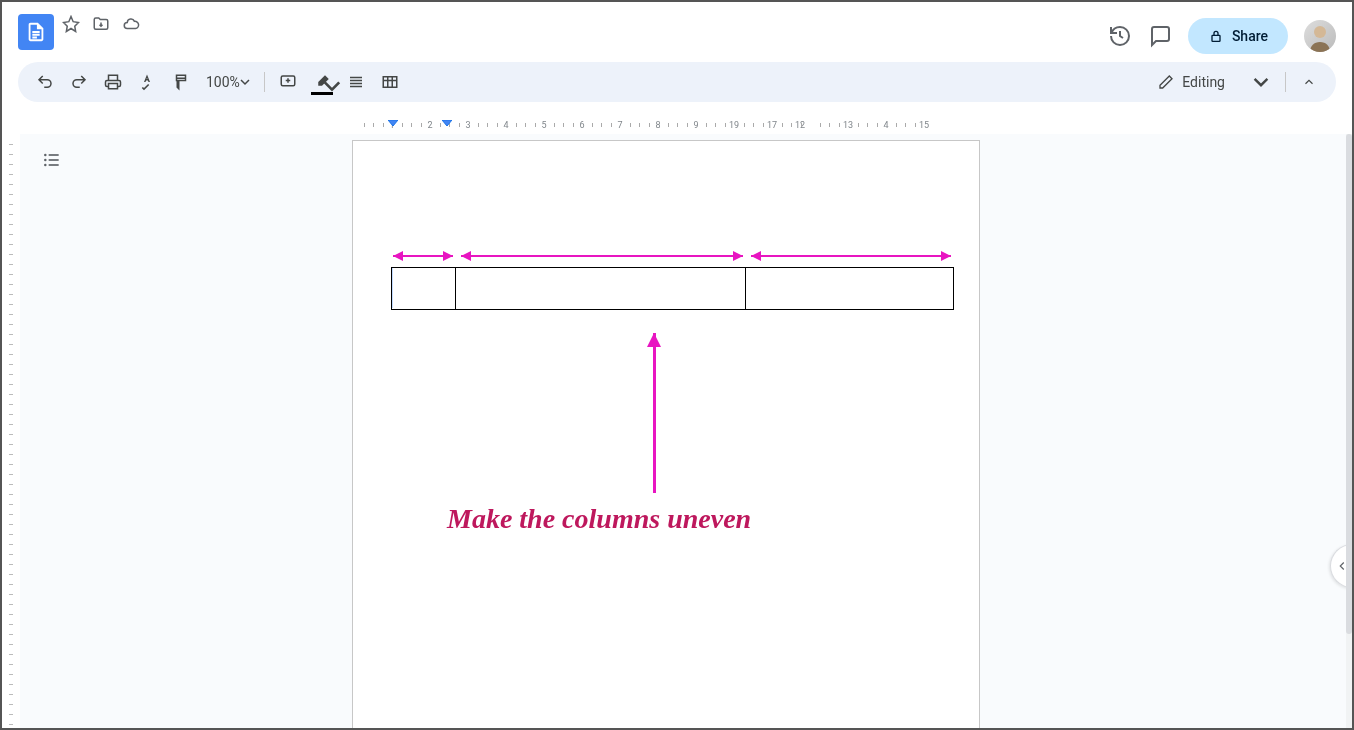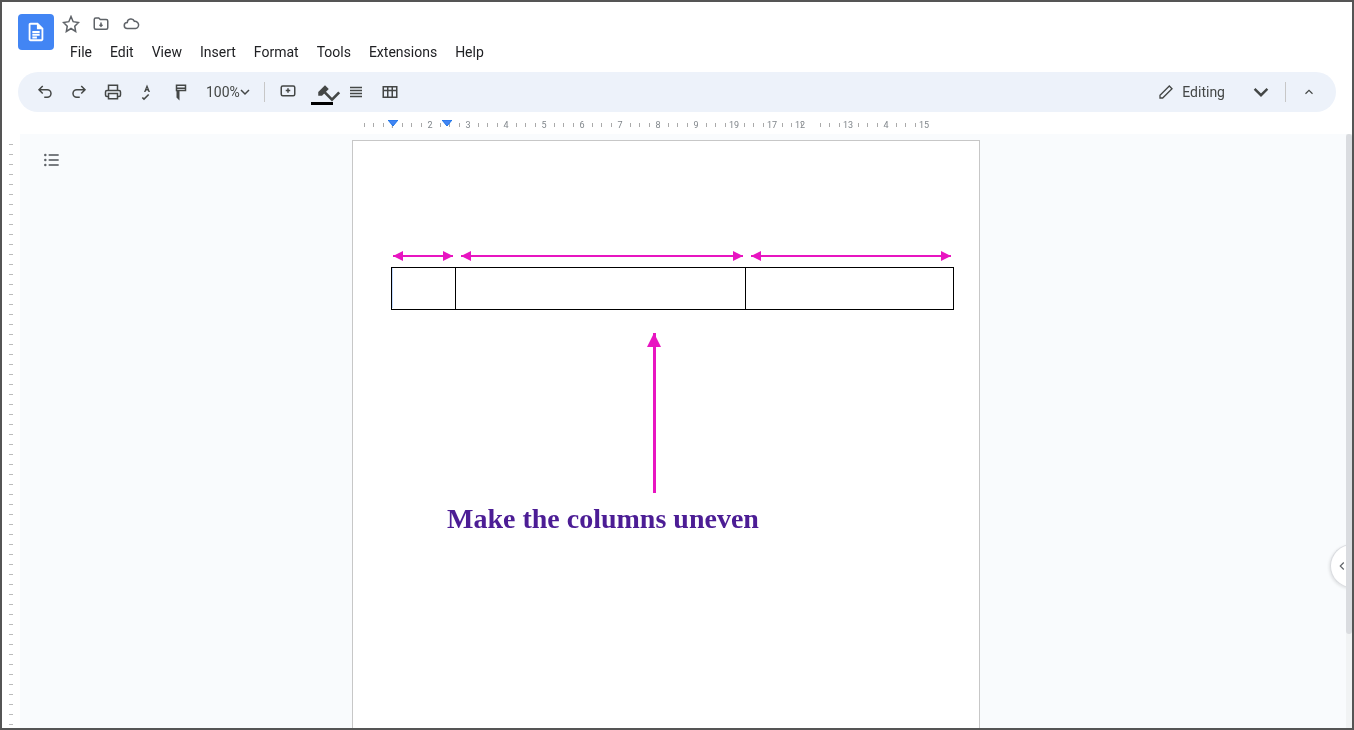--- a/index.html
+++ b/index.html
@@ -50,21 +50,21 @@
 .doc-table td { border: 1px solid #000; height: 42px; }
 .cursor-mark { position: absolute; left: 38px; top: 127px; width: 2px; height: 40px; background: #c2dbff; }
 
 .annotation { position: absolute; pointer-events: none; }
 .anno-arrow-h { position: absolute; height: 2px; background: #e815c1; }
 .anno-arrow-h::before, .anno-arrow-h::after { content: ''; position: absolute; top: -4px; width: 0; height: 0; border-top: 5px solid transparent; border-bottom: 5px solid transparent; }
 .anno-arrow-h::before { left: 0; border-right: 10px solid #e815c1; }
 .anno-arrow-h::after { right: 0; border-left: 10px solid #e815c1; }
 .anno-arrow-v { position: absolute; width: 3px; background: #e815c1; }
 .anno-arrow-v::before { content: ''; position: absolute; top: 0; left: -6px; width: 0; height: 0; border-left: 7px solid transparent; border-right: 7px solid transparent; border-bottom: 14px solid #e815c1; }
-.anno-text { position: absolute; font-family: "Comic Sans MS", cursive; font-size: 28px; font-weight: 600; color: #4c1d95; white-space: nowrap; }
+.anno-text { position: absolute; font-family: "Comic Sans MS", cursive; font-size: 28px; font-weight: 600; color: #be185d; white-space: nowrap; font-style: italic; }
 
 .side-tab { position: absolute; right: 0; top: 542px; width: 22px; height: 44px; background: #fff; border: 1px solid #dadce0; border-right: none; border-radius: 22px 0 0 22px; display: flex; align-items: center; justify-content: center; cursor: pointer; color: #5f6368; box-shadow: -1px 1px 3px rgba(0,0,0,0.1); }
 .side-tab svg { width: 14px; height: 14px; }
 
 .scrollbar-v { position: absolute; right: 0; top: 132px; bottom: 0; width: 6px; background: #f1f3f4; }
 .scrollbar-thumb { position: absolute; right: 0; width: 6px; background: #dadce0; border-radius: 3px; }
 </style>
 </head>
 <body>
 
@@ -82,29 +82,45 @@
             </svg></span>
         <span class="ic"><svg viewBox="0 0 24 24" fill="none" stroke="currentColor" stroke-width="2">
               <path d="M3 6a2 2 0 012-2h4l2 2h8a2 2 0 012 2v9a2 2 0 01-2 2H5a2 2 0 01-2-2V6z"></path>
               <path d="M12 10v5m-2-2l2 2 2-2"></path>
             </svg></span>
         <span class="ic"><svg viewBox="0 0 24 24" fill="none" stroke="currentColor" stroke-width="2">
               <path d="M18 18H7a4 4 0 010-8 5 5 0 019.6-1.5A3.5 3.5 0 0118 18z"></path>
             </svg></span>
       </div>
     </div>
-    <div class="menubar">
-      <span>File</span>
-      <span>Edit</span>
-      <span>View</span>
-      <span>Insert</span>
-      <span>Format</span>
-      <span>Tools</span>
-      <span>Extensions</span>
-      <span>Help</span>
+  </div>
+  <div class="header-right">
+    <div class="hr-icon">
+        <svg viewBox="0 0 24 24" fill="none" stroke="currentColor" stroke-width="2">
+          <path d="M3 12a9 9 0 109-9 9 9 0 00-8.5 6M3 3v6h6"></path>
+          <path d="M12 7v5l3 2"></path>
+        </svg>
+      </div>
+    <div class="hr-icon">
+        <svg viewBox="0 0 24 24" fill="none" stroke="currentColor" stroke-width="2">
+          <path d="M21 15a2 2 0 01-2 2H8l-4 4V5a2 2 0 012-2h13a2 2 0 012 2v10z"></path>
+        </svg>
+      </div>
+    <div class="share-btn">
+      <svg viewBox="0 0 24 24" fill="none" stroke="currentColor" stroke-width="2">
+          <rect x="6" y="11" width="12" height="9" rx="1"></rect>
+          <path d="M9 11V8a3 3 0 016 0v3"></path>
+        </svg>
+      <span>Share</span>
+    </div>
+    <div class="avatar">
+      <svg viewBox="0 0 32 32">
+          <circle cx="16" cy="12" r="6" fill="#d4b896"></circle>
+          <path d="M6 32c0-6 4-10 10-10s10 4 10 10" fill="#8b7355"></path>
+        </svg>
     </div>
   </div>
 </div>
 
 <div class="toolbar">
   <div class="tb-btn">
       <svg viewBox="0 0 24 24" fill="none" stroke="currentColor" stroke-width="2">
         <path d="M9 14L4 9l5-5M4 9h11a5 5 0 015 5v0a5 5 0 01-5 5h-4"></path>
       </svg>
     </div>

